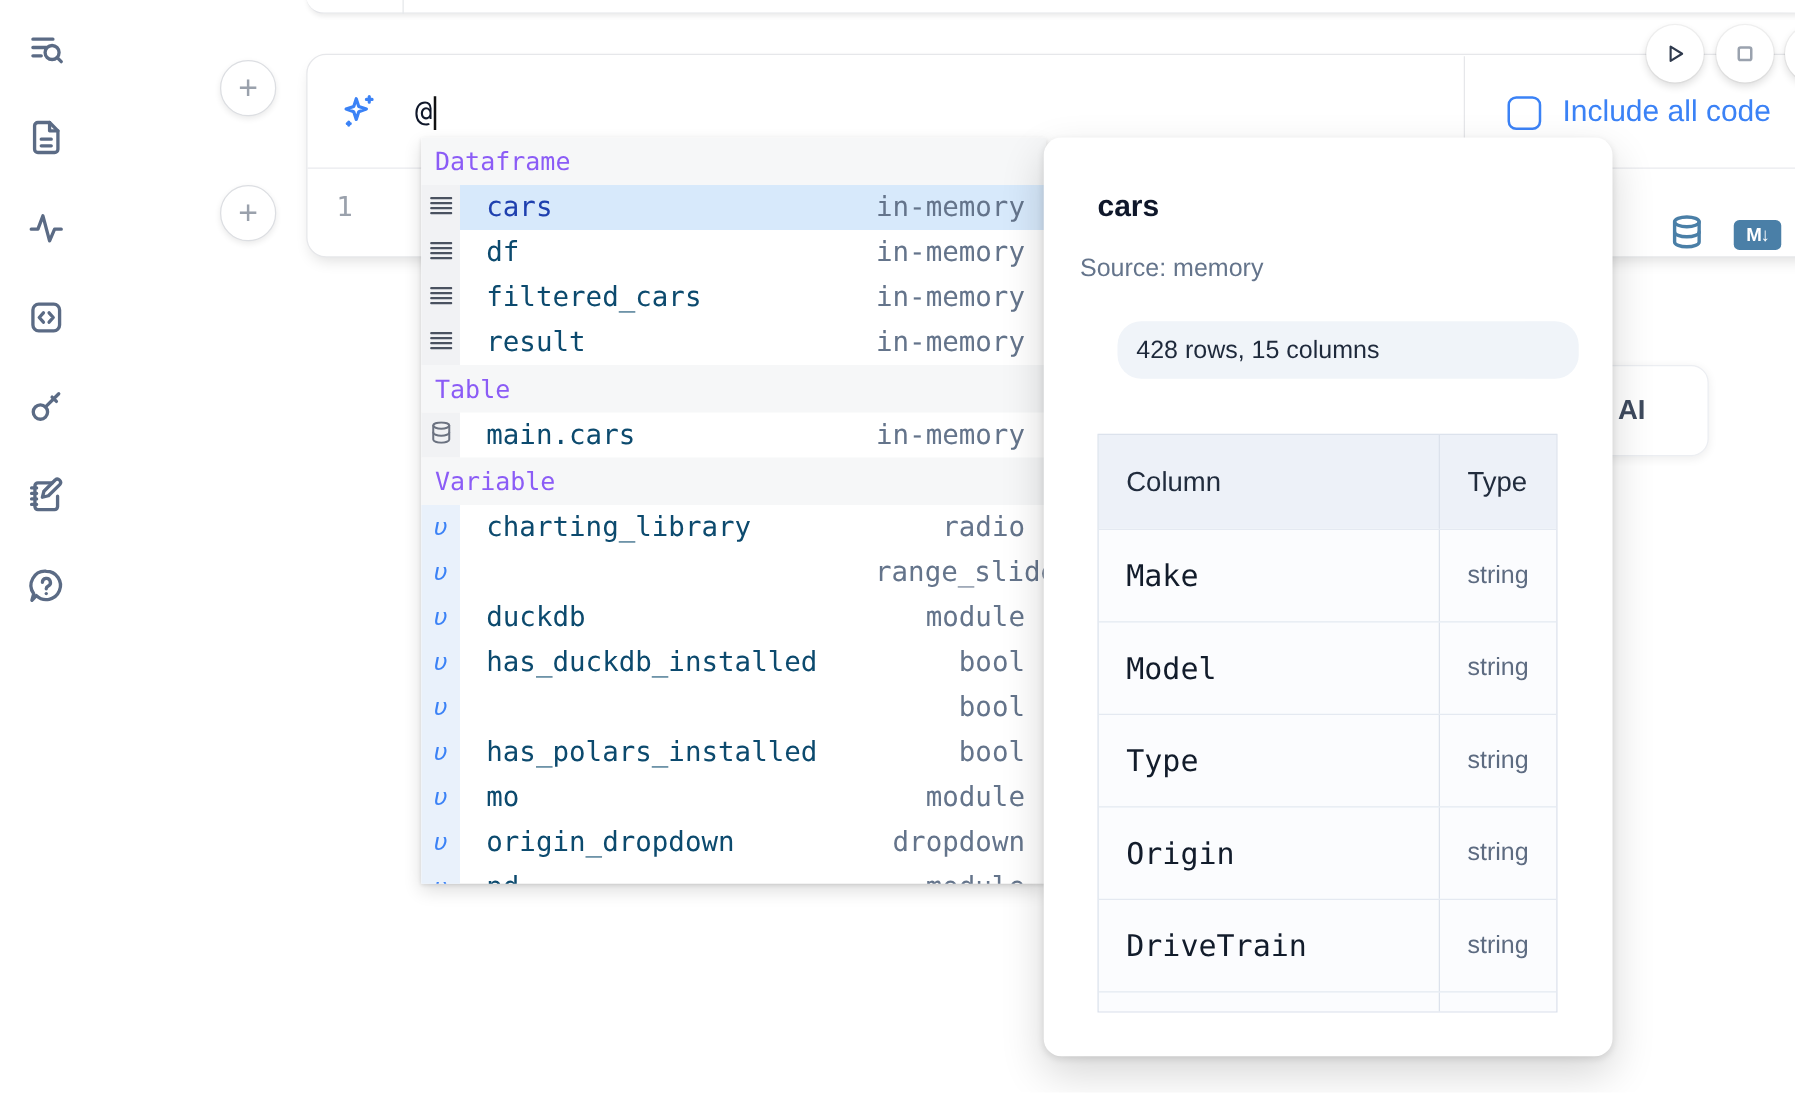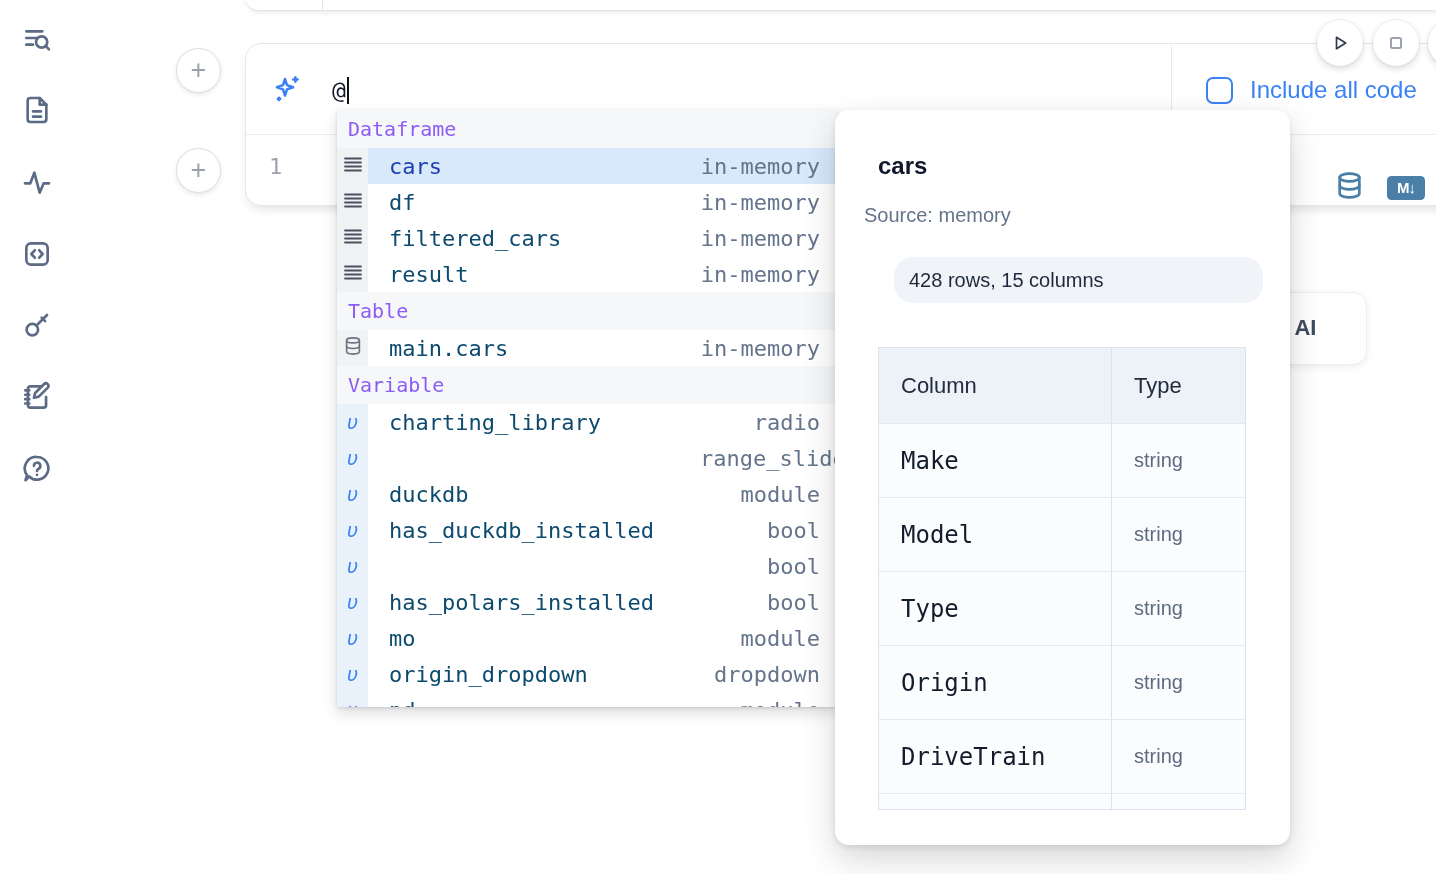--- a/index.html
+++ b/index.html
@@ -94,21 +94,21 @@
   .popup-source { position:absolute; left:29px; top:94px; font-size:20px; color:#64748b; }
   .popup-chip { position:absolute; left:43px; top:147px; width:369px; height:46px;
     background:#f0f4f9; border-radius:19px; display:flex; align-items:center;
     padding-left:15px; font-size:20px; color:#1e293b;margin-left:16px; }
   .popup-tablewrap { position:absolute; left:43px; top:237px; width:368px; height:463px;
     border:1px solid #dce2ec; overflow:hidden; background:#fbfcfe; }
   .ptr { display:flex; }
   .ptr-head { height:75px; background:#edf1f8; }
   .ptr-body { height:74px; border-top:1px solid #e4e9f1; background:#fbfcfe; }
   .ptc { display:flex; align-items:center; padding-left:22px; }
-  .ptc1 { width:233px; flex:none; border-right:1px solid #dce2ec; }
+  .ptc1 { width:273px; flex:none; border-right:1px solid #dce2ec; }
   .ptc2 { flex:1; }
   .pth { font-size:22px; color:#212c3d; }
   .ptd-name { font-size:24px; color:#121c2b; }
   .ptd-type { font-size:20px; color:#5d6b81; }
 </style>
 </head>
 <body>
 
 <div id="canvas">
 

